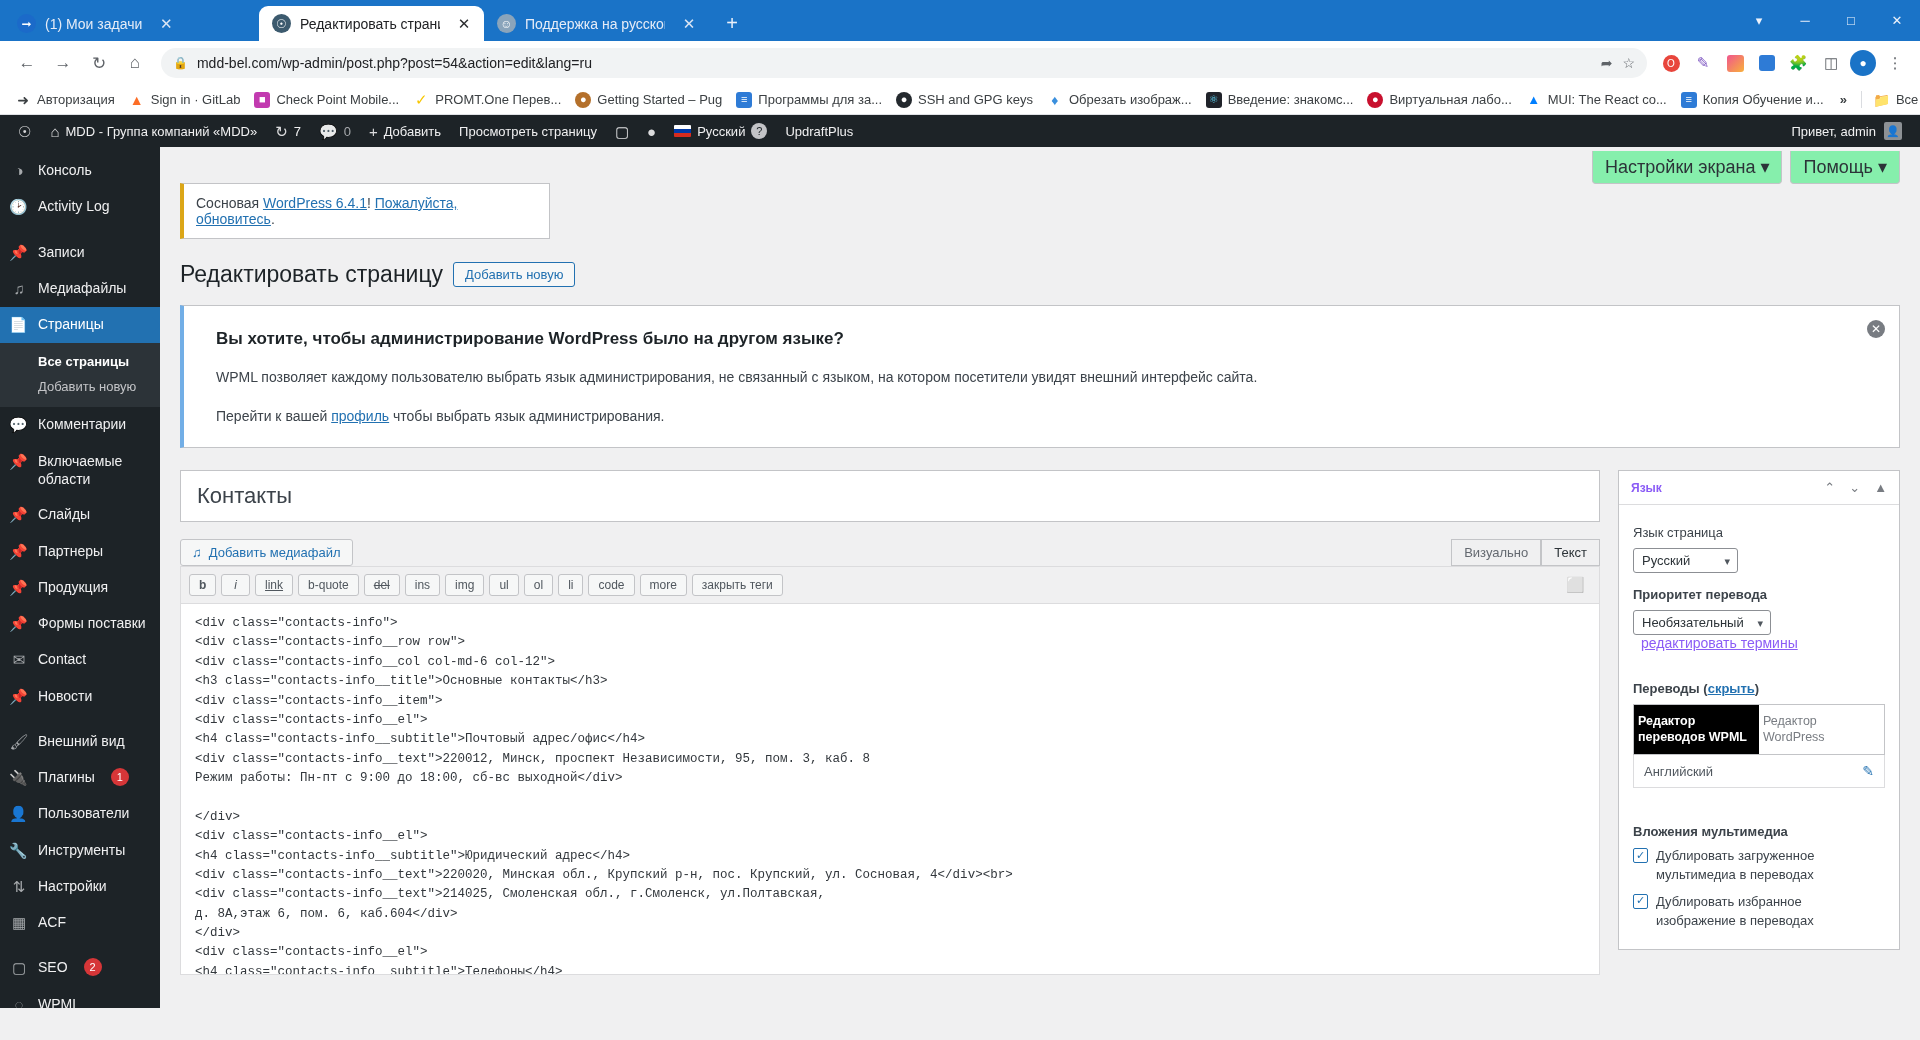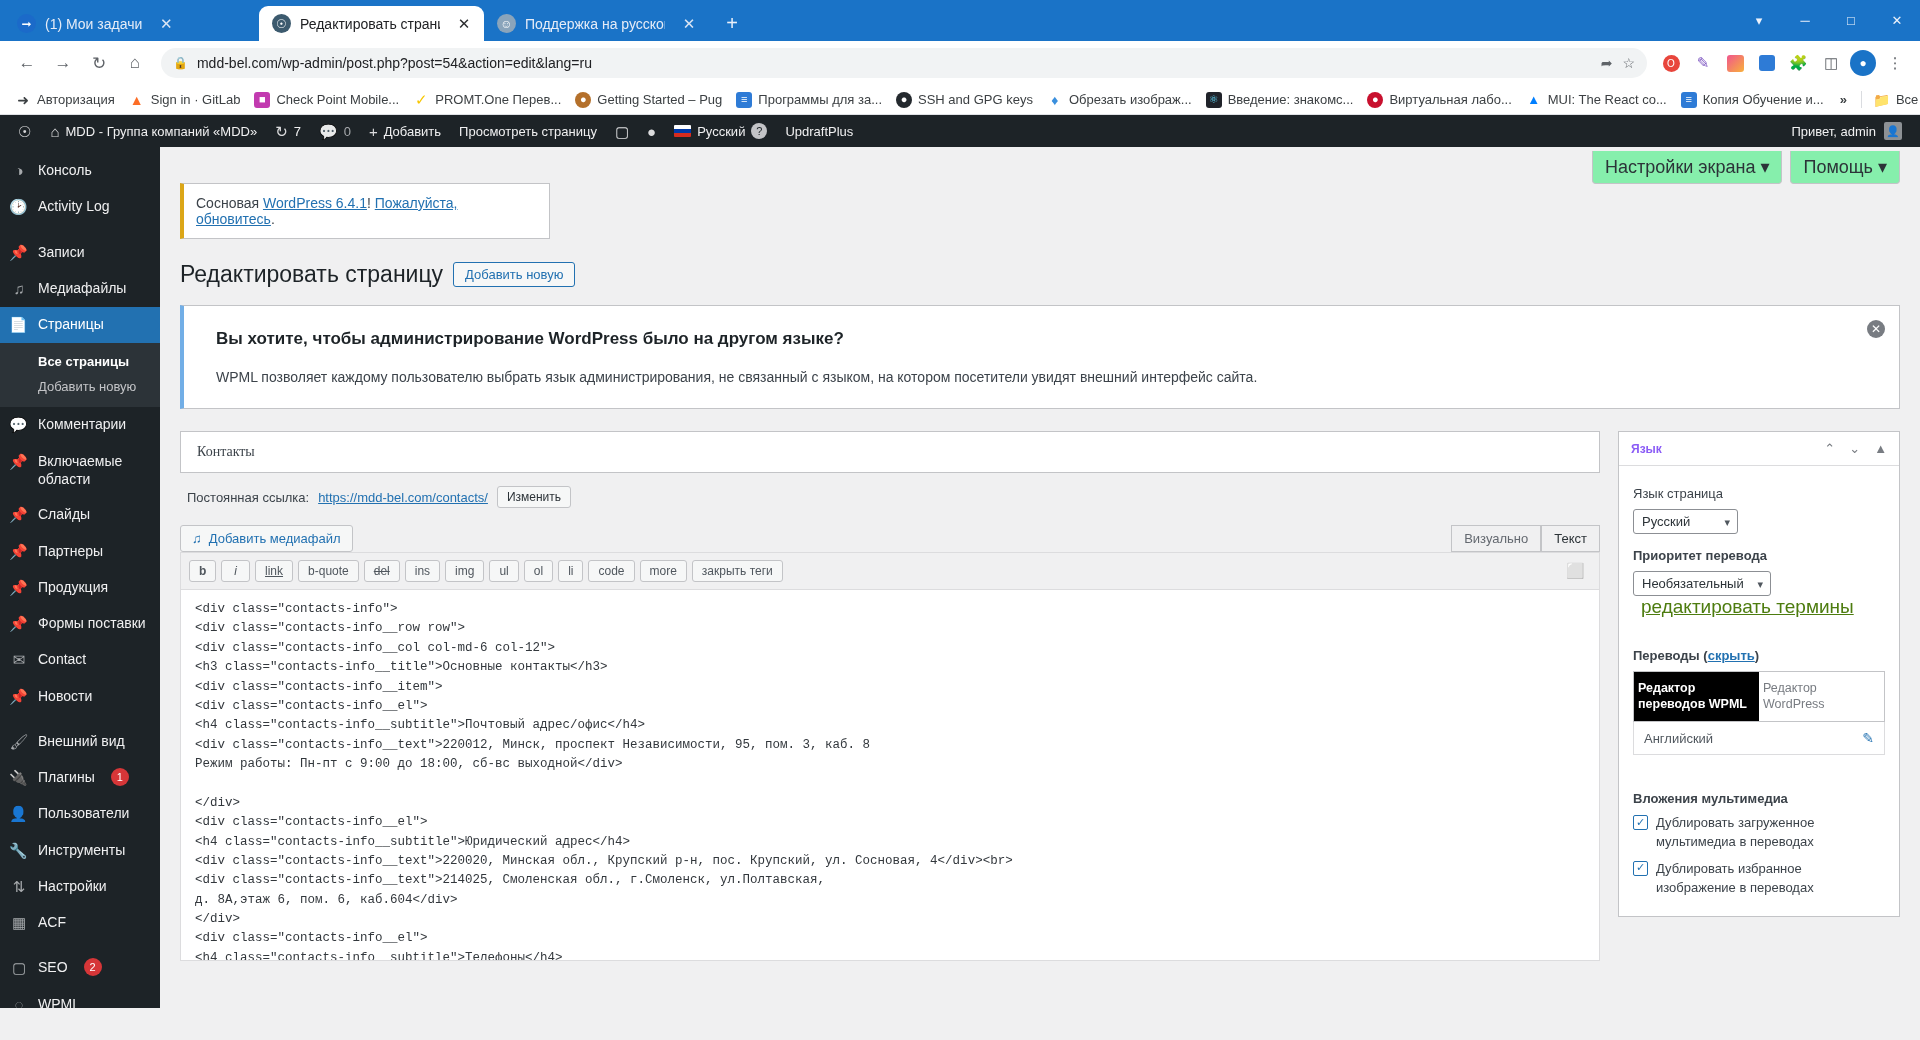--- a/index.html
+++ b/index.html
@@ -183,22 +183,22 @@
   }
 
   .editor-cols { display:flex; gap:18px; margin-top:22px; }
   .col-main { flex:1; min-width:0; }
   .col-side { width:282px; flex:none; }
 
   .titlebox {
     background:#fff; border:1px solid #c3c4c7; padding:3px 10px;
   }
   .titlebox input {
-    width:100%; border:none; outline:none; font-size:14px; font-weight:400;
-    color:#3c434a; padding:9px 6px; font-family:Liberation Serif, serif;
+    width:100%; border:none; outline:none; font-size:22px; font-weight:400;
+    color:#3c434a; padding:9px 6px; font-family:Liberation Sans, sans-serif;
   }
   .permalink { margin:13px 0 0 7px; font-size:13px; color:#3c434a; display:flex; align-items:center; gap:9px; }
   .permalink .btn-tiny { font-size:12px; padding:3px 9px; border:1px solid #c3c4c7; border-radius:3px; background:#f6f7f7; color:#2c3338; }
 
   .media-btn {
     margin:17px 0 0 0; display:inline-flex; align-items:center; gap:7px;
     font-size:13px; padding:5px 11px; border:1px solid #c3c4c7;
     border-radius:3px; background:#f6f7f7; color:#2271b1;
   }
   .ed-tabs { position:absolute; right:0; bottom:0; display:flex; }
@@ -241,21 +241,21 @@
     appearance:none; -webkit-appearance:none;
     border:1px solid #8c8f94; border-radius:3px; background:#fff;
     padding:4px 26px 4px 8px; font-size:13px; color:#2c3338;
     font-family:"Liberation Sans", sans-serif; min-width:105px;
   }
   .selwrap { position:relative; display:inline-block; }
   .selwrap::after {
     content:"\25BE"; position:absolute; right:8px; top:50%;
     transform:translateY(-50%); color:#50575e; font-size:11px; pointer-events:none;
   }
-  .inline-link { color:#4d7c0f; text-decoration:underline; margin-left:8px; font-size:19px; }
+  .inline-link { color:#8b5cf6; text-decoration:underline; margin-left:8px; font-size:14px; }
 
   .seg { display:flex; border:1px solid #c3c4c7; margin-top:8px; }
   .seg div { flex:1; padding:9px 4px; font-size:12.5px; line-height:1.25; }
   .seg .on { background:#000; color:#fff; font-weight:bold; }
   .seg .off { background:#fff; color:#787c82; }
   .trow {
     display:flex; align-items:center; justify-content:space-between;
     border:1px solid #dcdcde; border-top:none; padding:8px 10px; font-size:13px; color:#50575e;
   }
   .pencil { color:#2271b1; font-size:14px; }
@@ -548,34 +548,30 @@
 
     <h1 class="pagetitle">
       <span>Редактировать страницу</span>
       <span class="btn-secondary">Добавить новую</span>
     </h1>
 
     <div class="wpml-notice">
       <div class="notice-x">✕</div>
       <h2>Вы хотите, чтобы администрирование WordPress было на другом языке?</h2>
       <p>WPML позволяет каждому пользователю выбрать язык администрирования, не связанный с языком, на котором посетители увидят внешний интерфейс сайта.</p>
+      <p><span>Перейти к вашей </span><a class="lnk">профиль</a><span> чтобы выбрать язык администрирования.</span></p>
     </div>
 
     <div class="editor-cols">
 
       <div class="col-main">
         <div class="titlebox">
           <input value="Контакты" style="">
         </div>
 
-        <div class="permalink">
-          <span>Постоянная ссылка:</span>
-          <a class="lnk">https://mdd-bel.com/contacts/</a>
-          <span class="btn-tiny">Изменить</span>
-        </div>
 
         <div style="position:relative;">
           <div class="media-btn">
             <span>♫</span>
             <span>Добавить медиафайл</span>
           </div>
           <div class="ed-tabs">
             <div class="ed-tab">Визуально</div>
             <div class="ed-tab active">Текст</div>
           </div>

